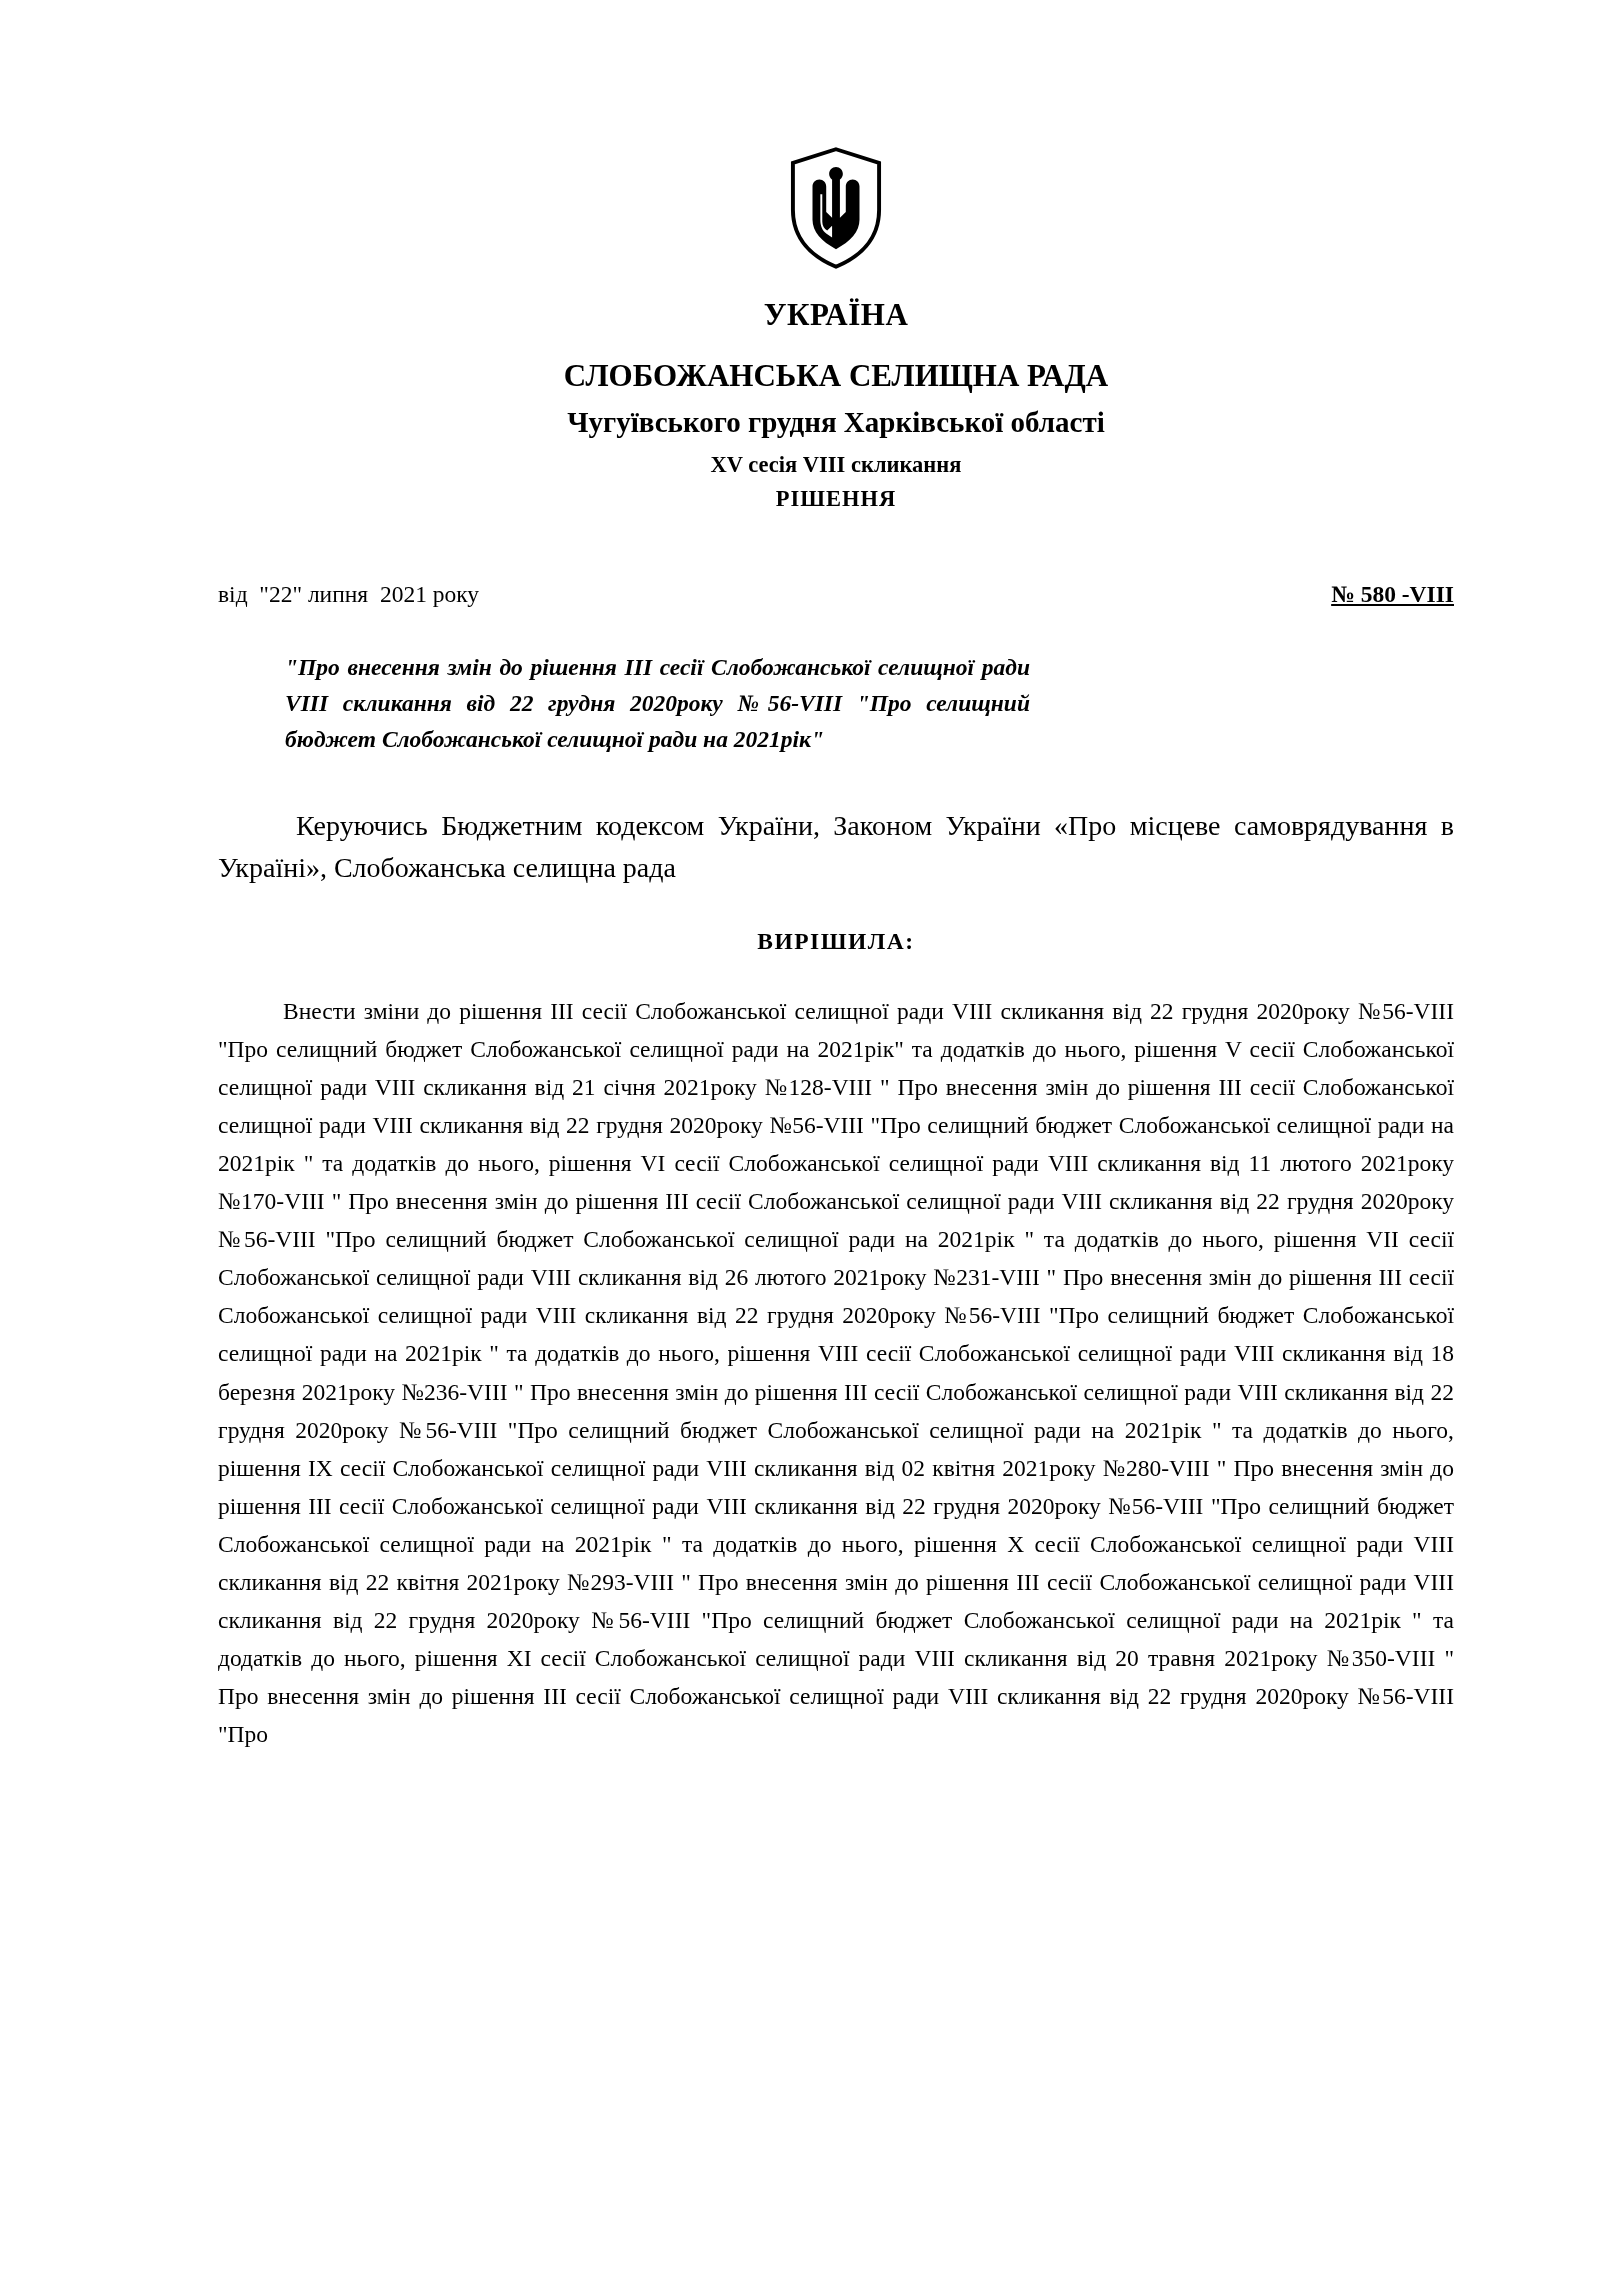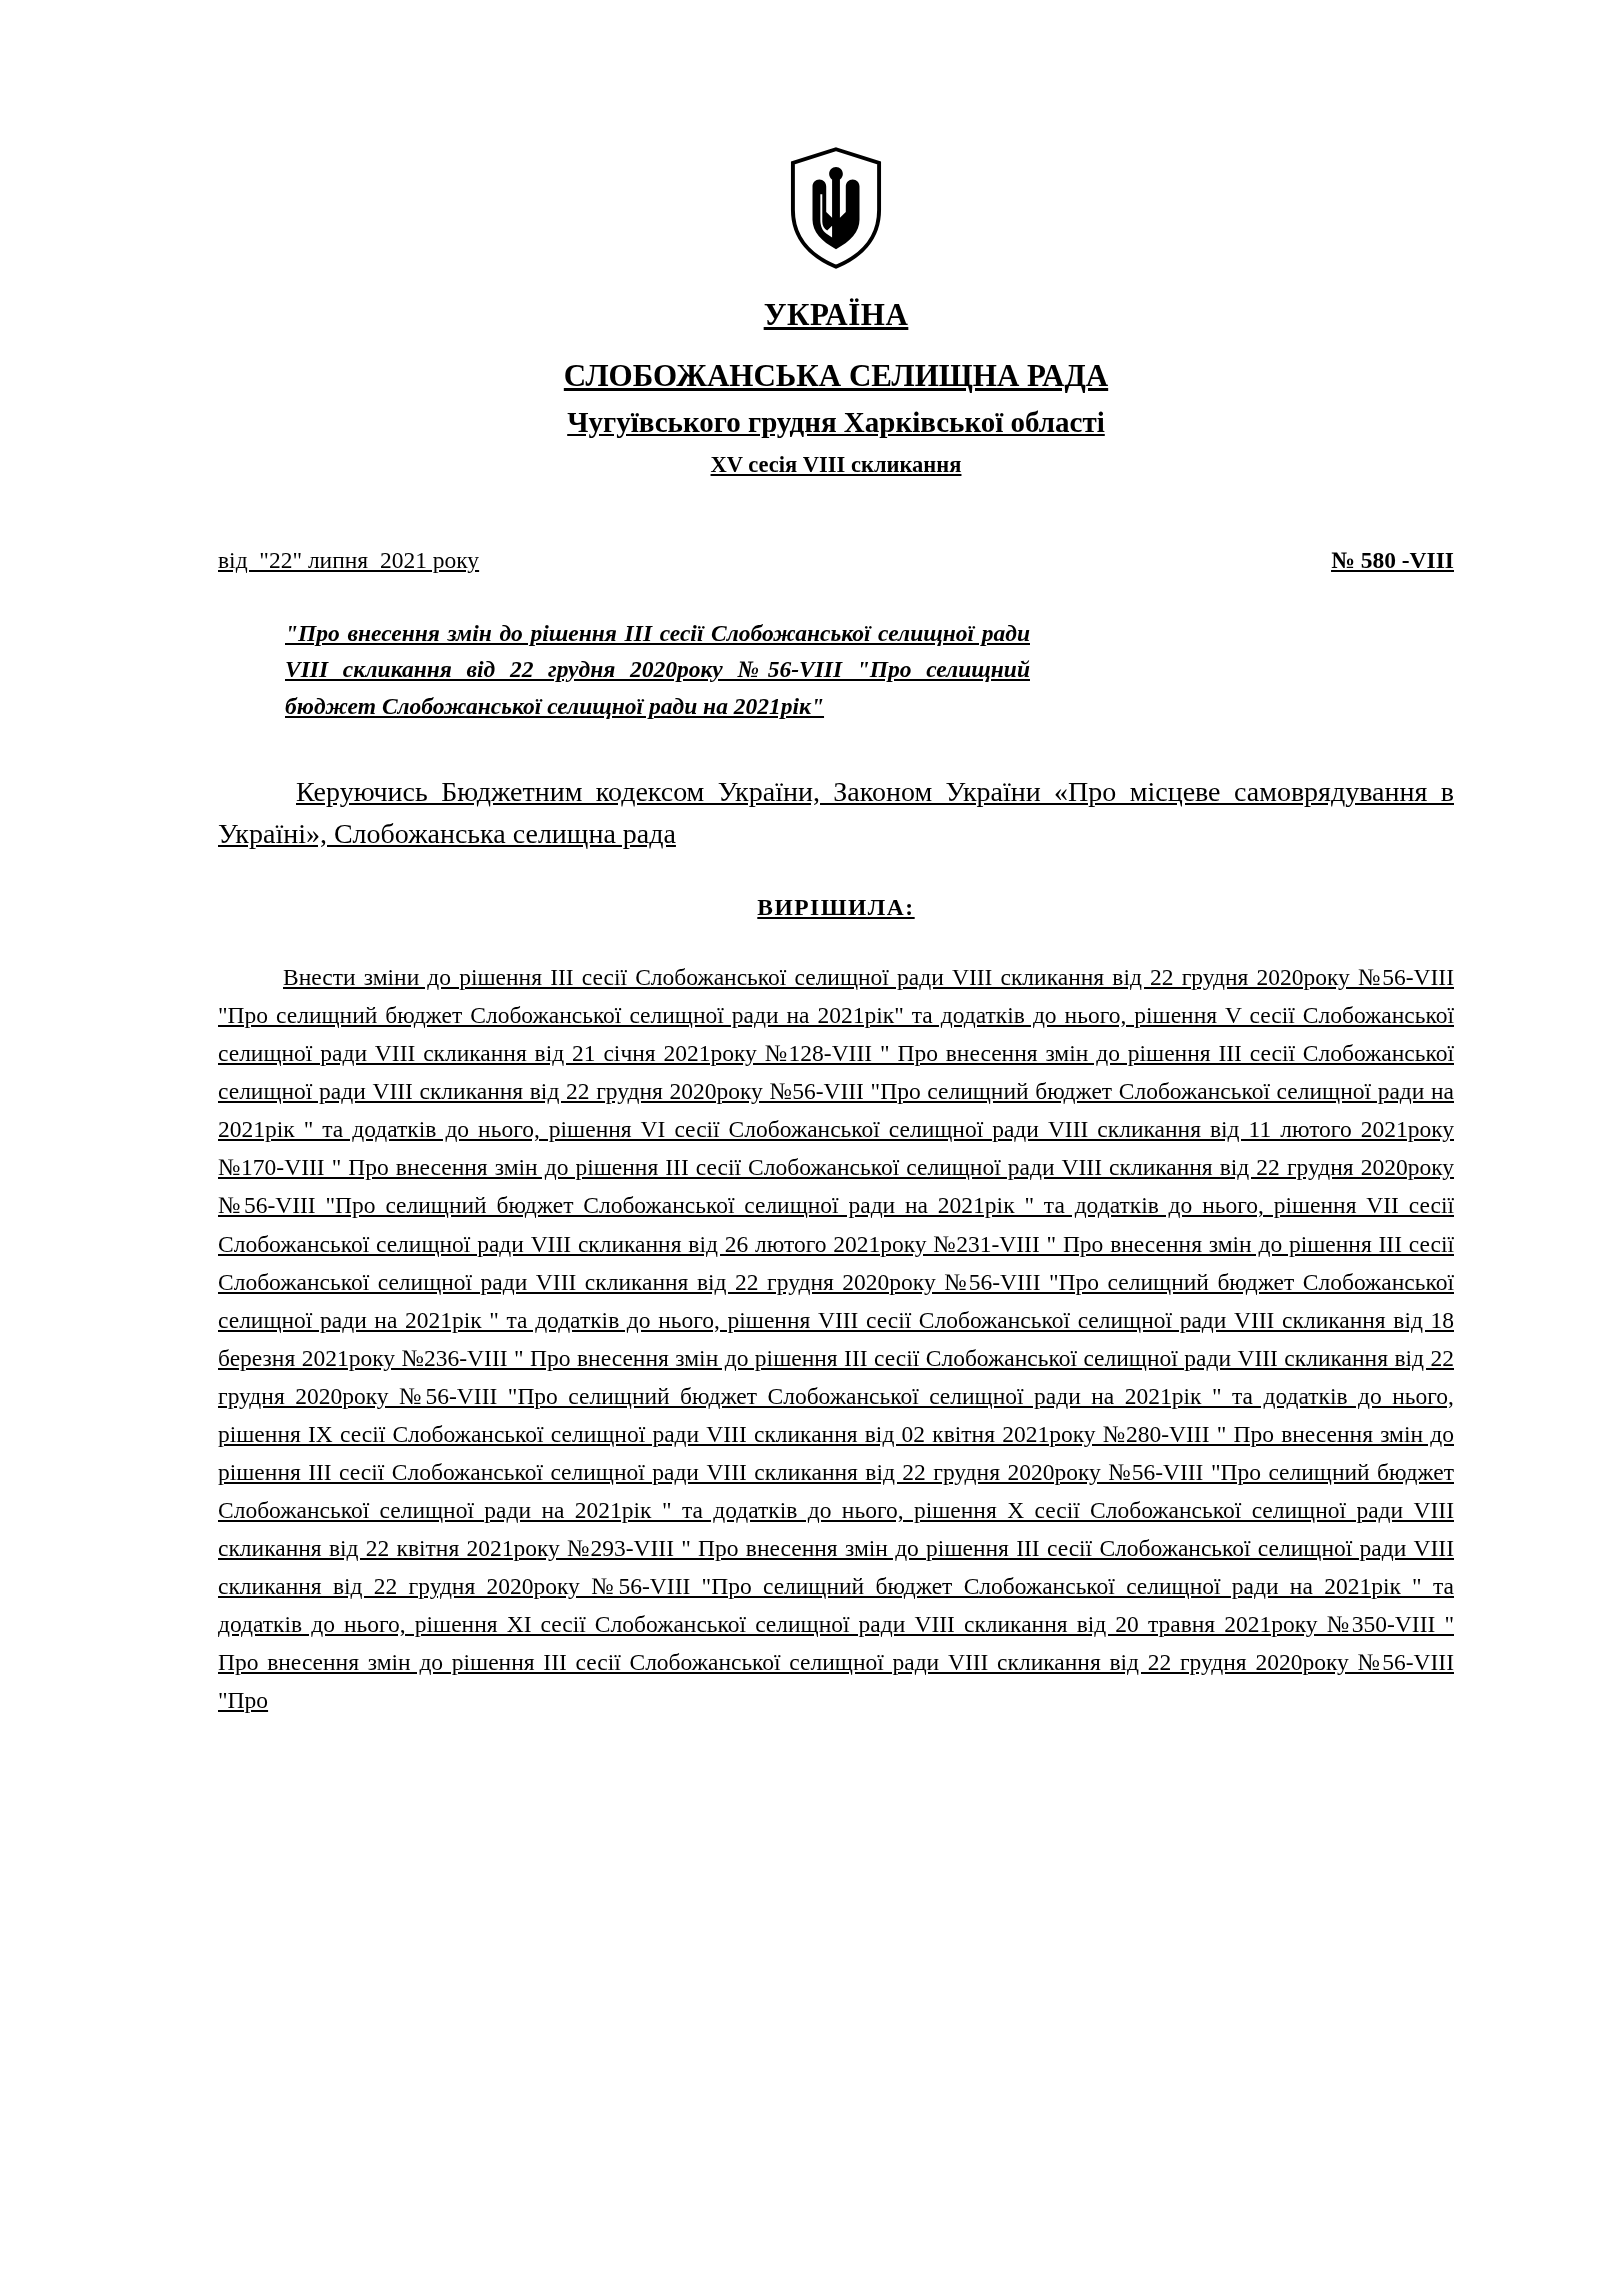--- a/index.html
+++ b/index.html
@@ -13,21 +13,20 @@
     font-family: "Liberation Serif", serif;
     color: #000000;
     -webkit-font-smoothing: antialiased;
   }
   .page {
     position: relative;
     width: 1621px;
     height: 2293px;
     box-sizing: border-box;
     padding: 0 167px 0 218px;
-    text-decoration: underline;
   }
 
   
   .emblem-wrap {
     display: flex;
     justify-content: center;
     padding-top: 147px;
   }
   .emblem {
     width: 94px;
@@ -152,20 +151,21 @@
                M44 80 L44 92 L38 88 C34 85 32 80 32 74 L32 48 L34 48 L34 76 C34 80 36 83 39 85 Z
                M52 80 L52 92 L58 88 C62 85 64 80 64 74 L64 48 L62 48 L62 76 C62 80 60 83 57 85 Z" fill="#000000"></path>
     </svg>
   </div>
 
   <div class="heading">
     <div class="h-country">УКРАЇНА</div>
     <div class="h-council">СЛОБОЖАНСЬКА СЕЛИЩНА РАДА</div>
     <div class="h-region">Чугуївського грудня Харківської області</div>
     <div class="h-session">XV сесія VIII скликання</div>
+    <div class="h-decision">РІШЕННЯ</div>
   </div>
 
   <div class="meta-row">
     <div class="meta-date">від  "22" липня  2021 року</div>
     <div class="meta-number">№ 580 -VIII</div>
   </div>
 
   <div class="doc-title">"Про внесення змін до рішення ІІІ сесії Слобожанської селищної ради VIII скликання від 22 грудня 2020року №56-VIII "Про селищний бюджет Слобожанської селищної ради на 2021рік"</div>
 
   <div class="preamble">Керуючись Бюджетним кодексом України, Законом України «Про місцеве самоврядування в Україні», Слобожанська селищна рада</div>

